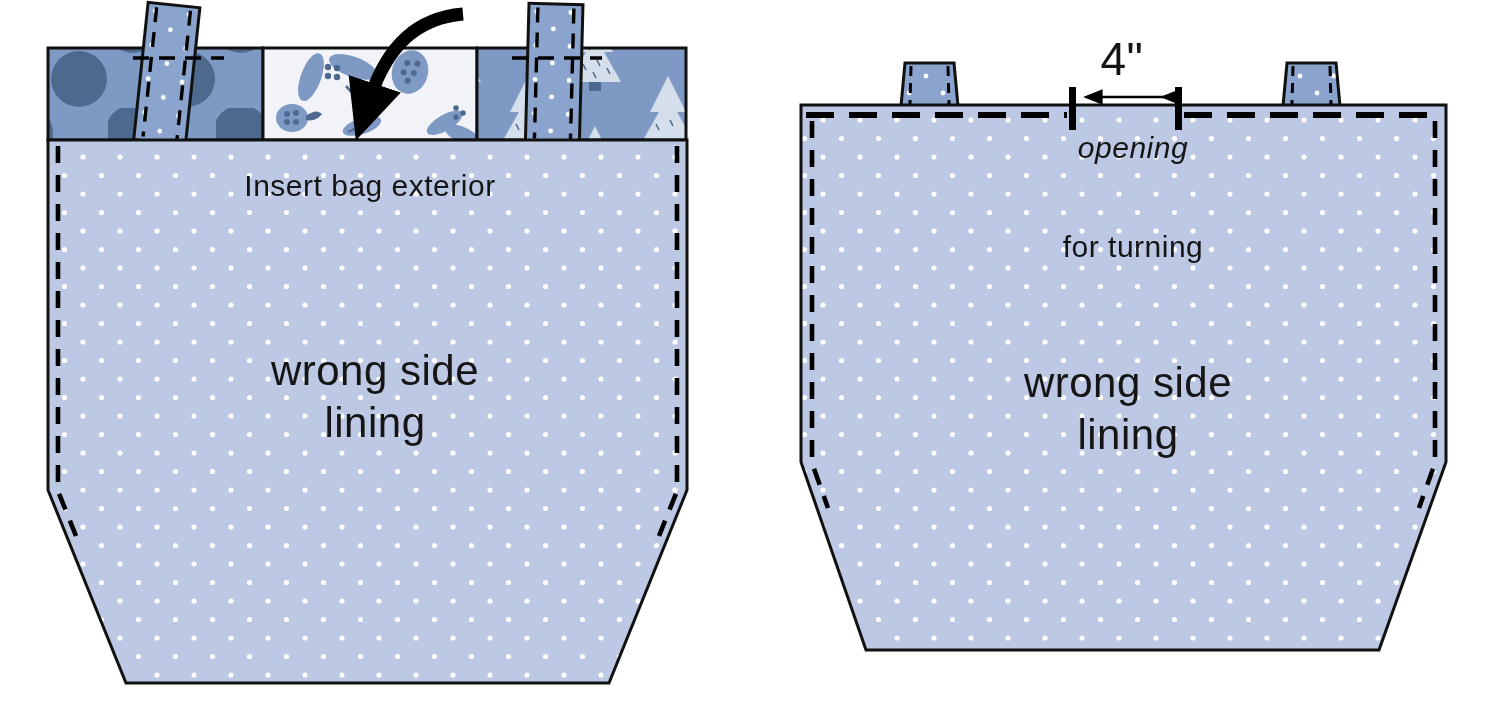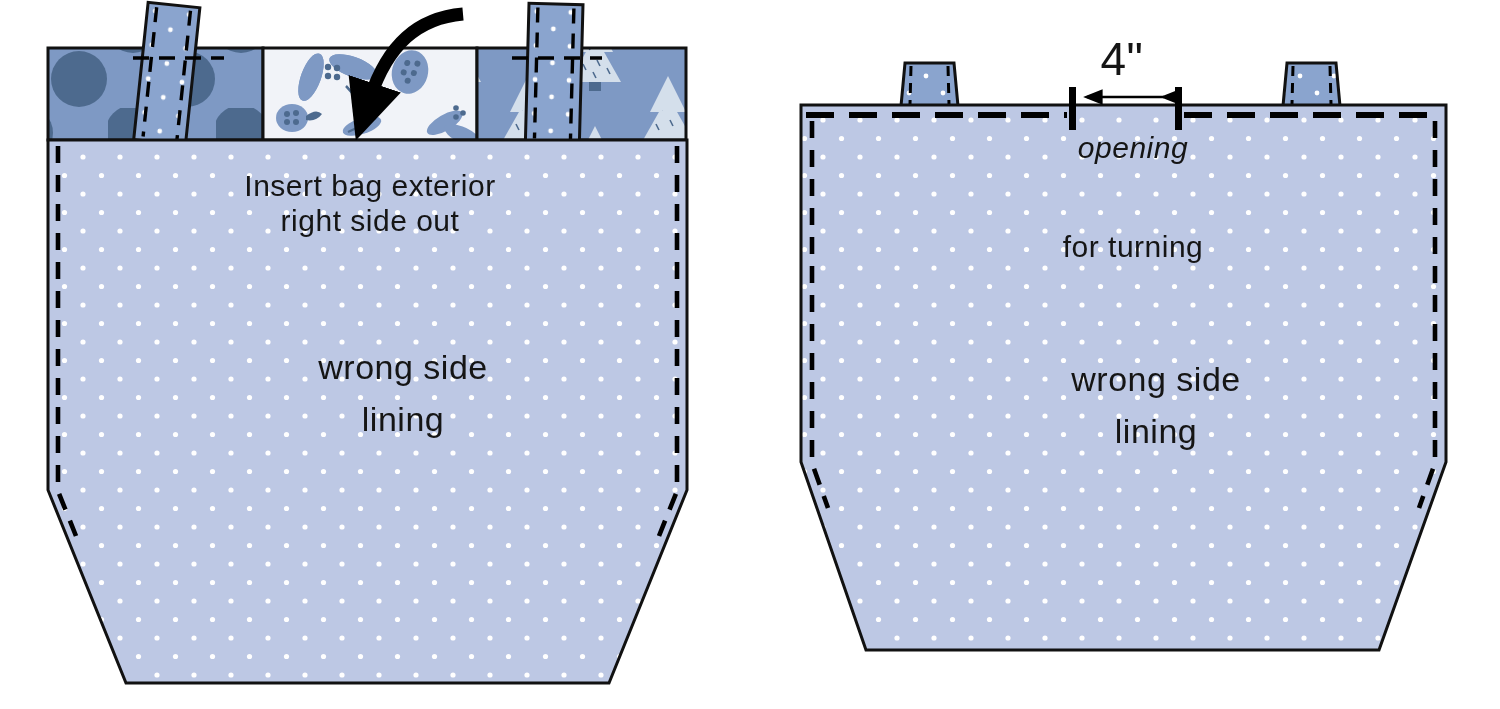--- a/index.html
+++ b/index.html
@@ -13,21 +13,21 @@
   .stage svg{position:absolute;left:0;top:0;}
   .label{
     position:absolute;
     transform:translateX(-50%);
     white-space:nowrap;
     color:#151515;
     letter-spacing:0.5px;
     line-height:1;
   }
   .note{font-size:30px;}
-  .big{font-size:34px;margin-left:28px;}
+  .big{font-size:42px;}
   .meas{font-size:46px;}
 </style>
 </head>
 <body>
 
 <div class="stage">
 
   <svg width="1500" height="709" viewBox="0 0 1500 709">
     <defs>
 
@@ -191,21 +191,20 @@
       <path d="M1435,121 V463 L1419,508" fill="none" stroke="#000" stroke-width="4.6" stroke-dasharray="17 12"></path>
 
       <rect x="1069" y="87" width="7" height="43" fill="#000"></rect>
       <rect x="1175" y="87" width="7" height="43" fill="#000"></rect>
 
       <line x1="1087" y1="97" x2="1164" y2="97" stroke="#000" stroke-width="2.6" marker-start="url(#dimHead)" marker-end="url(#dimHead)" transform="translate(2251,0) scale(-1,1)"></line>
     </g>
   </svg>
 
   <div class="label note" style="left:370px; top:163px;margin-top:8px;">Insert bag exterior</div>
-  <div class="label note" style="left:370px; top:206px;">right side out</div>
   <div class="label big" style="left:375px; top:350px;">wrong side</div>
   <div class="label big" style="left:375px; top:402px;">lining</div>
 
   <div class="label meas" style="left:1122px; top:36px;">4"</div>
   <div class="label note" style="left:1133px; top:133px;font-style:italic;">opening</div>
   <div class="label note" style="left:1133px; top:192px;margin-top:40px;">for turning</div>
   <div class="label big" style="left:1128px; top:362px;">wrong side</div>
   <div class="label big" style="left:1128px; top:414px;">lining</div>
 
 </div>

